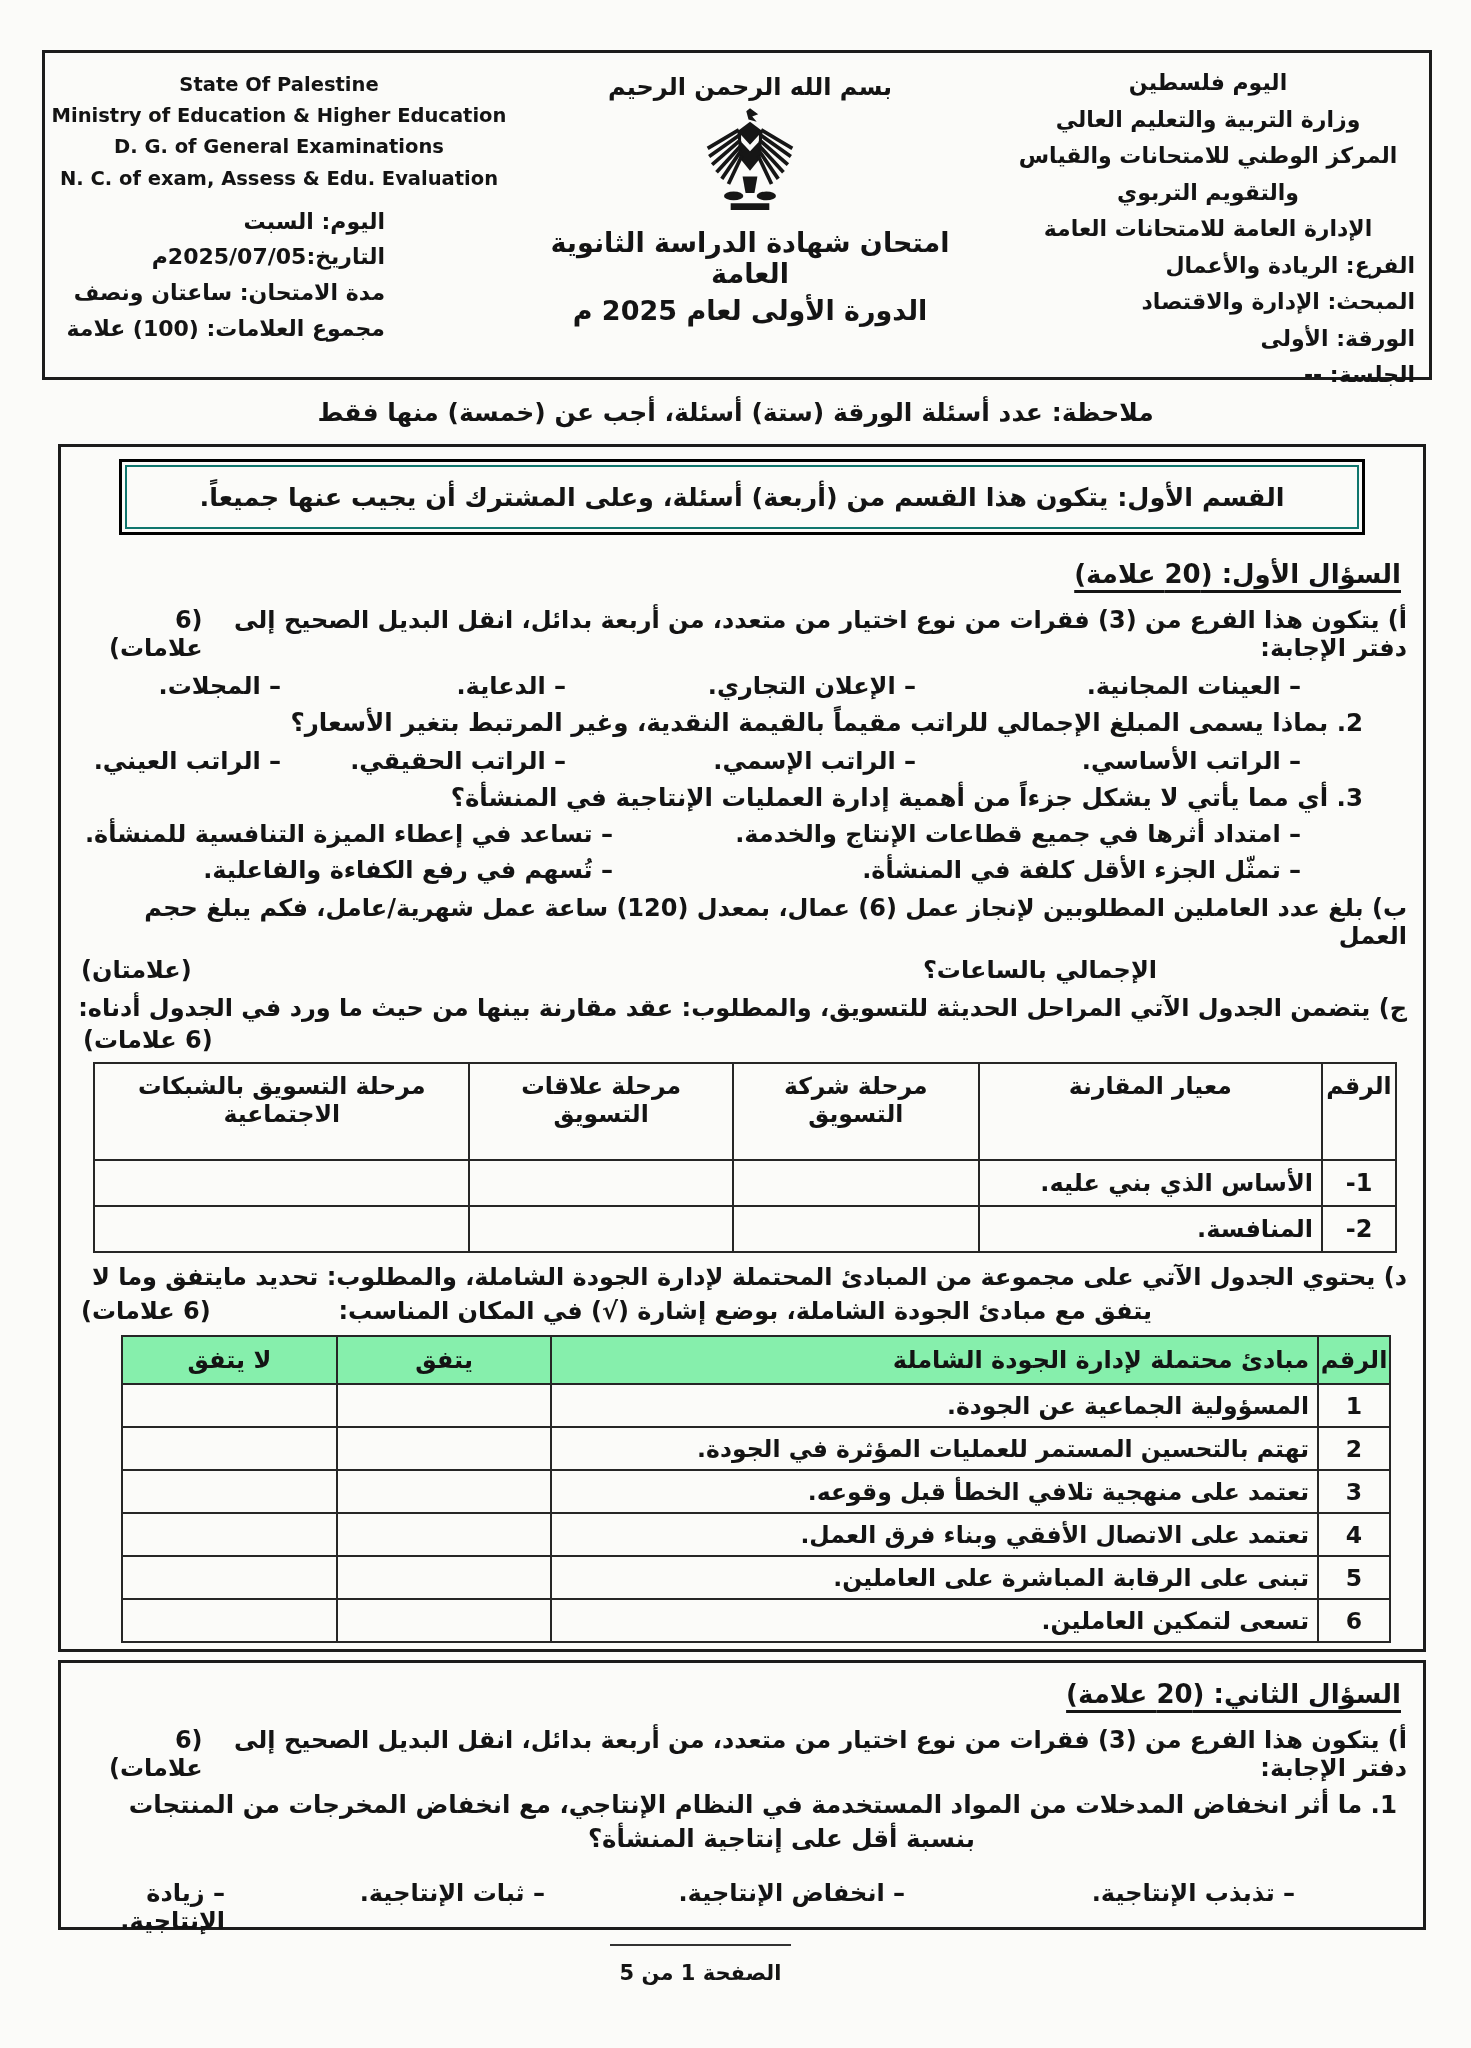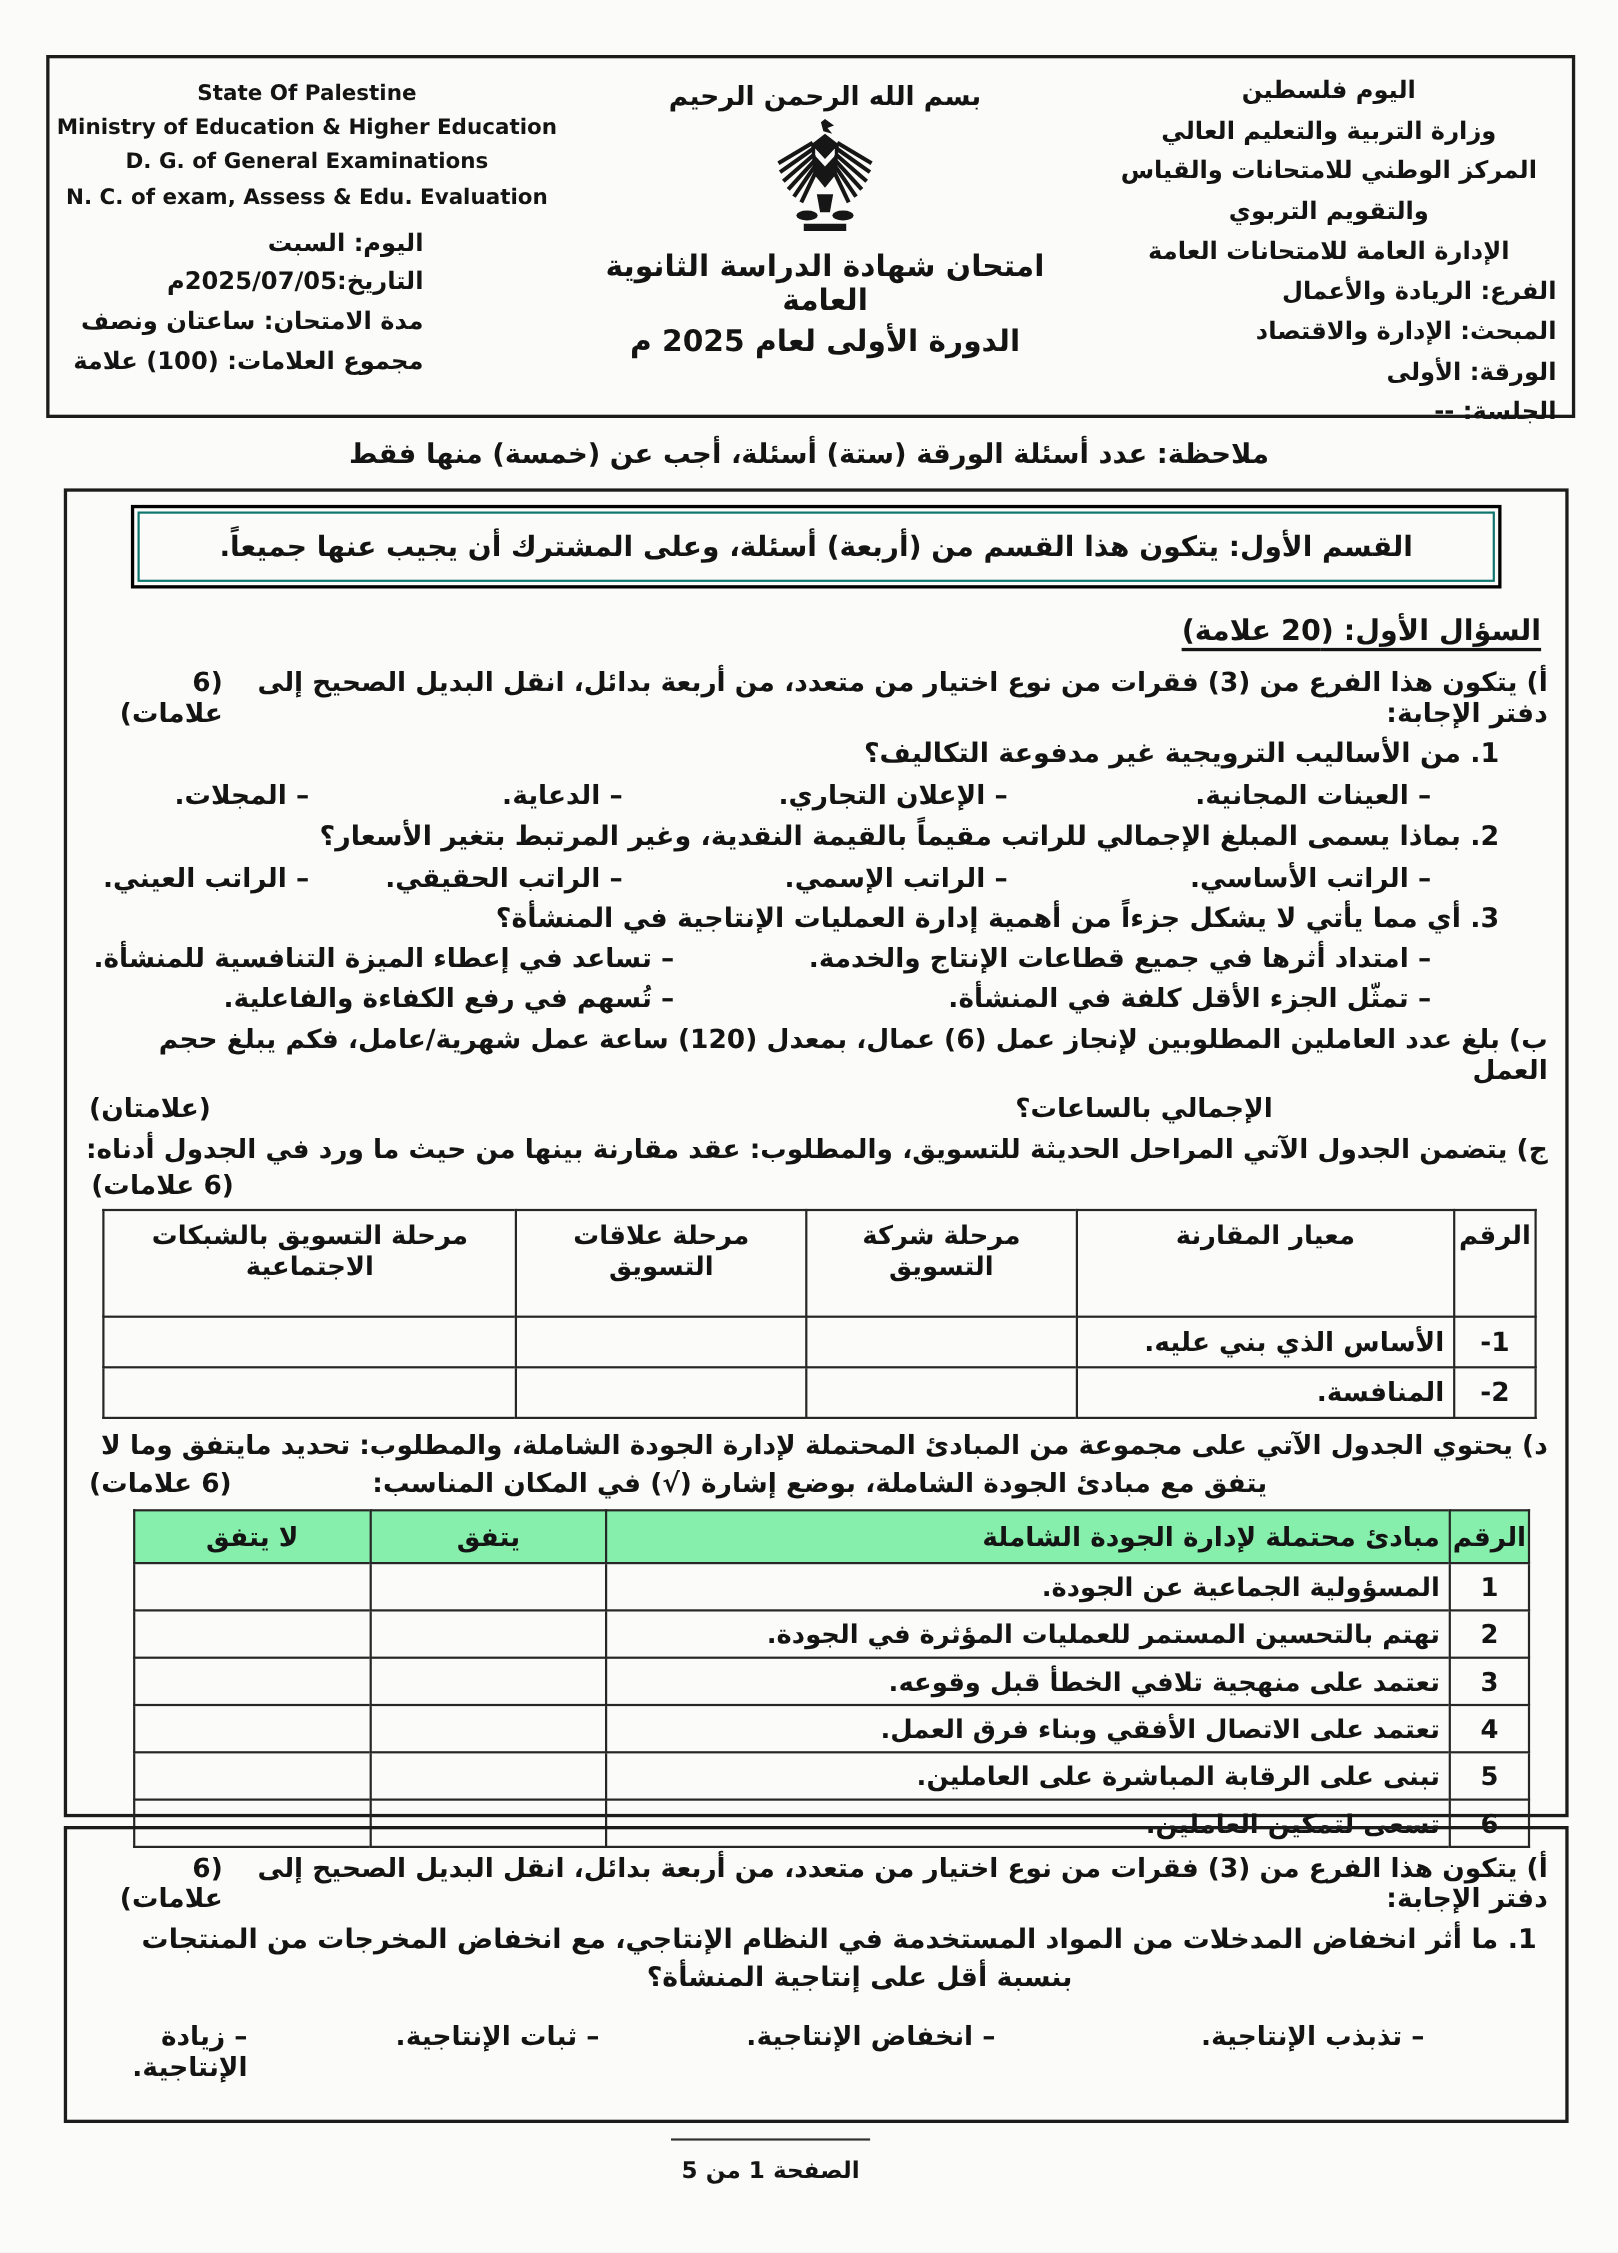--- a/index.html
+++ b/index.html
@@ -137,21 +137,20 @@
 
     <div class="q-title">
       <span class="u">السؤال الأول: (20 علامة)</span>
     </div>
 
     <div class="introrow">
       <span>أ) يتكون هذا الفرع من (3) فقرات من نوع اختيار من متعدد، من أربعة بدائل، انقل البديل الصحيح إلى دفتر الإجابة:</span>
       <span class="marks">(6 علامات)</span>
     </div>
 
-    <div class="item">1. من الأساليب الترويجية غير مدفوعة التكاليف؟</div>
     <div class="opts4">
       <span>– العينات المجانية.</span>
       <span>– الإعلان التجاري.</span>
       <span>– الدعاية.</span>
       <span>– المجلات.</span>
     </div>
 
     <div class="item">2. بماذا يسمى المبلغ الإجمالي للراتب مقيماً بالقيمة النقدية، وغير المرتبط بتغير الأسعار؟</div>
     <div class="opts4">
       <span>– الراتب الأساسي.</span>
@@ -273,20 +272,23 @@
           <td class="cell-num">6</td>
           <td class="cell-text">تسعى لتمكين العاملين.</td>
           <td></td>
           <td></td>
         </tr>
       </tbody>
     </table>
   </div>
 
   <div class="box2">
+    <div class="q-title" style="margin-top:12px;">
+      <span class="u">السؤال الثاني: (20 علامة)</span>
+    </div>
     <div class="introrow">
       <span>أ) يتكون هذا الفرع من (3) فقرات من نوع اختيار من متعدد، من أربعة بدائل، انقل البديل الصحيح إلى دفتر الإجابة:</span>
       <span class="marks">(6 علامات)</span>
     </div>
     <div class="l1">1. ما أثر انخفاض المدخلات من المواد المستخدمة في النظام الإنتاجي، مع انخفاض المخرجات من المنتجات</div>
     <div class="l2">بنسبة أقل على إنتاجية المنشأة؟</div>
     <div class="opts4b">
       <span>– تذبذب الإنتاجية.</span>
       <span>– انخفاض الإنتاجية.</span>
       <span>– ثبات الإنتاجية.</span>

